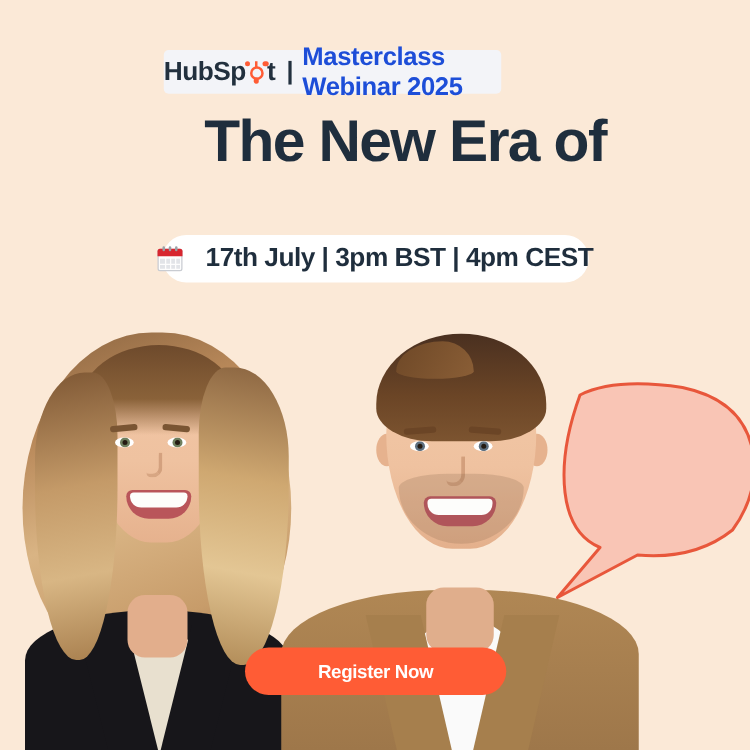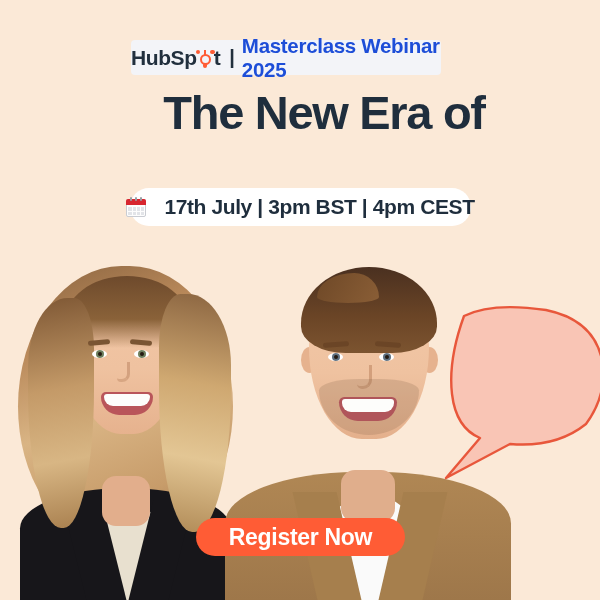--- a/index.html
+++ b/index.html
@@ -13,21 +13,21 @@
     position: relative;
     width: 600px; height: 600px;
     background: #FBE9D7;
     overflow: hidden;
   }
 
   
   #badge {
     position: absolute;
     left: 131px; top: 40px;
-    width: 310px; height: 35px;
+    width: 270px; height: 35px;
     background: #F3F4F8;
     border-radius: 4px;
     display: flex;
     align-items: center;
     justify-content: center;
     gap: 0px;
   }
   #logo-wrap {
     display: flex;
     align-items: baseline;
@@ -386,21 +386,21 @@
     background: #FF5C35;
     border-radius: 19px;
     display: flex;
     align-items: center;
     justify-content: center;
     cursor: pointer;
     border: none;
   }
   #cta-label {
     color: #FFFFFF;
-    font-size: 23px;
+    font-size: 15px;
     font-weight: bold;
     letter-spacing: -0.3px;
   }
 </style>
 </head>
 <body>
 
 <div id="poster">
 
   <div id="badge">

